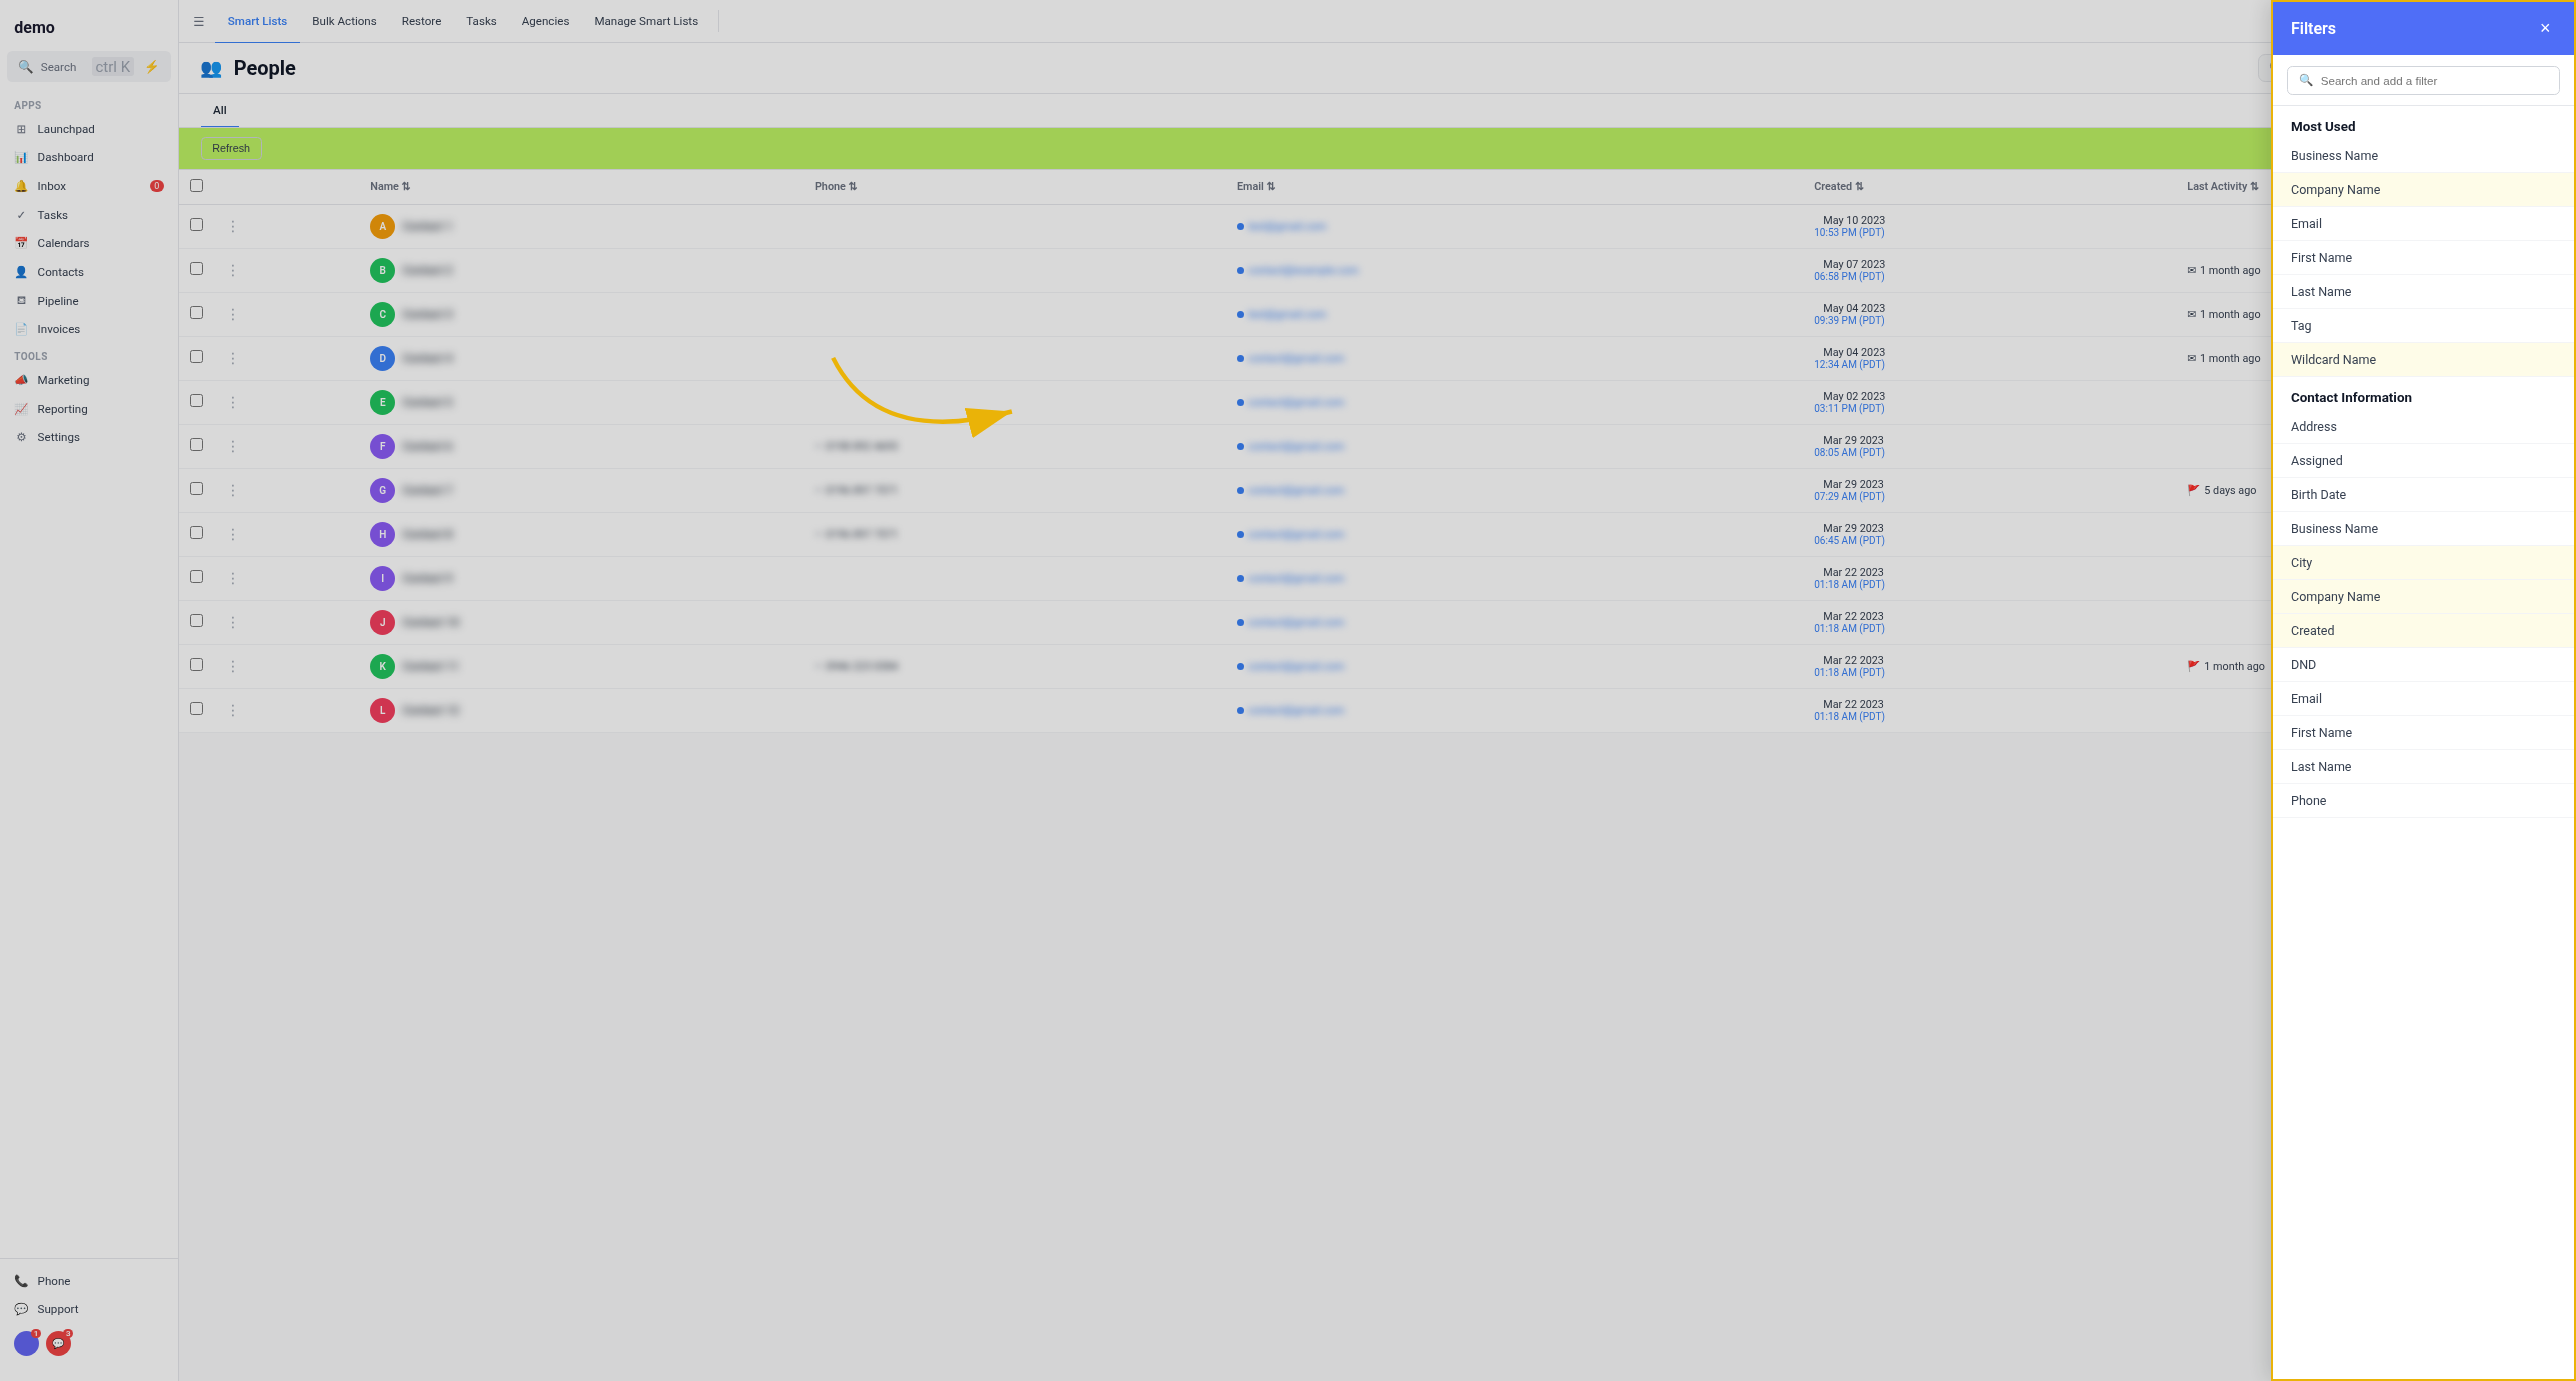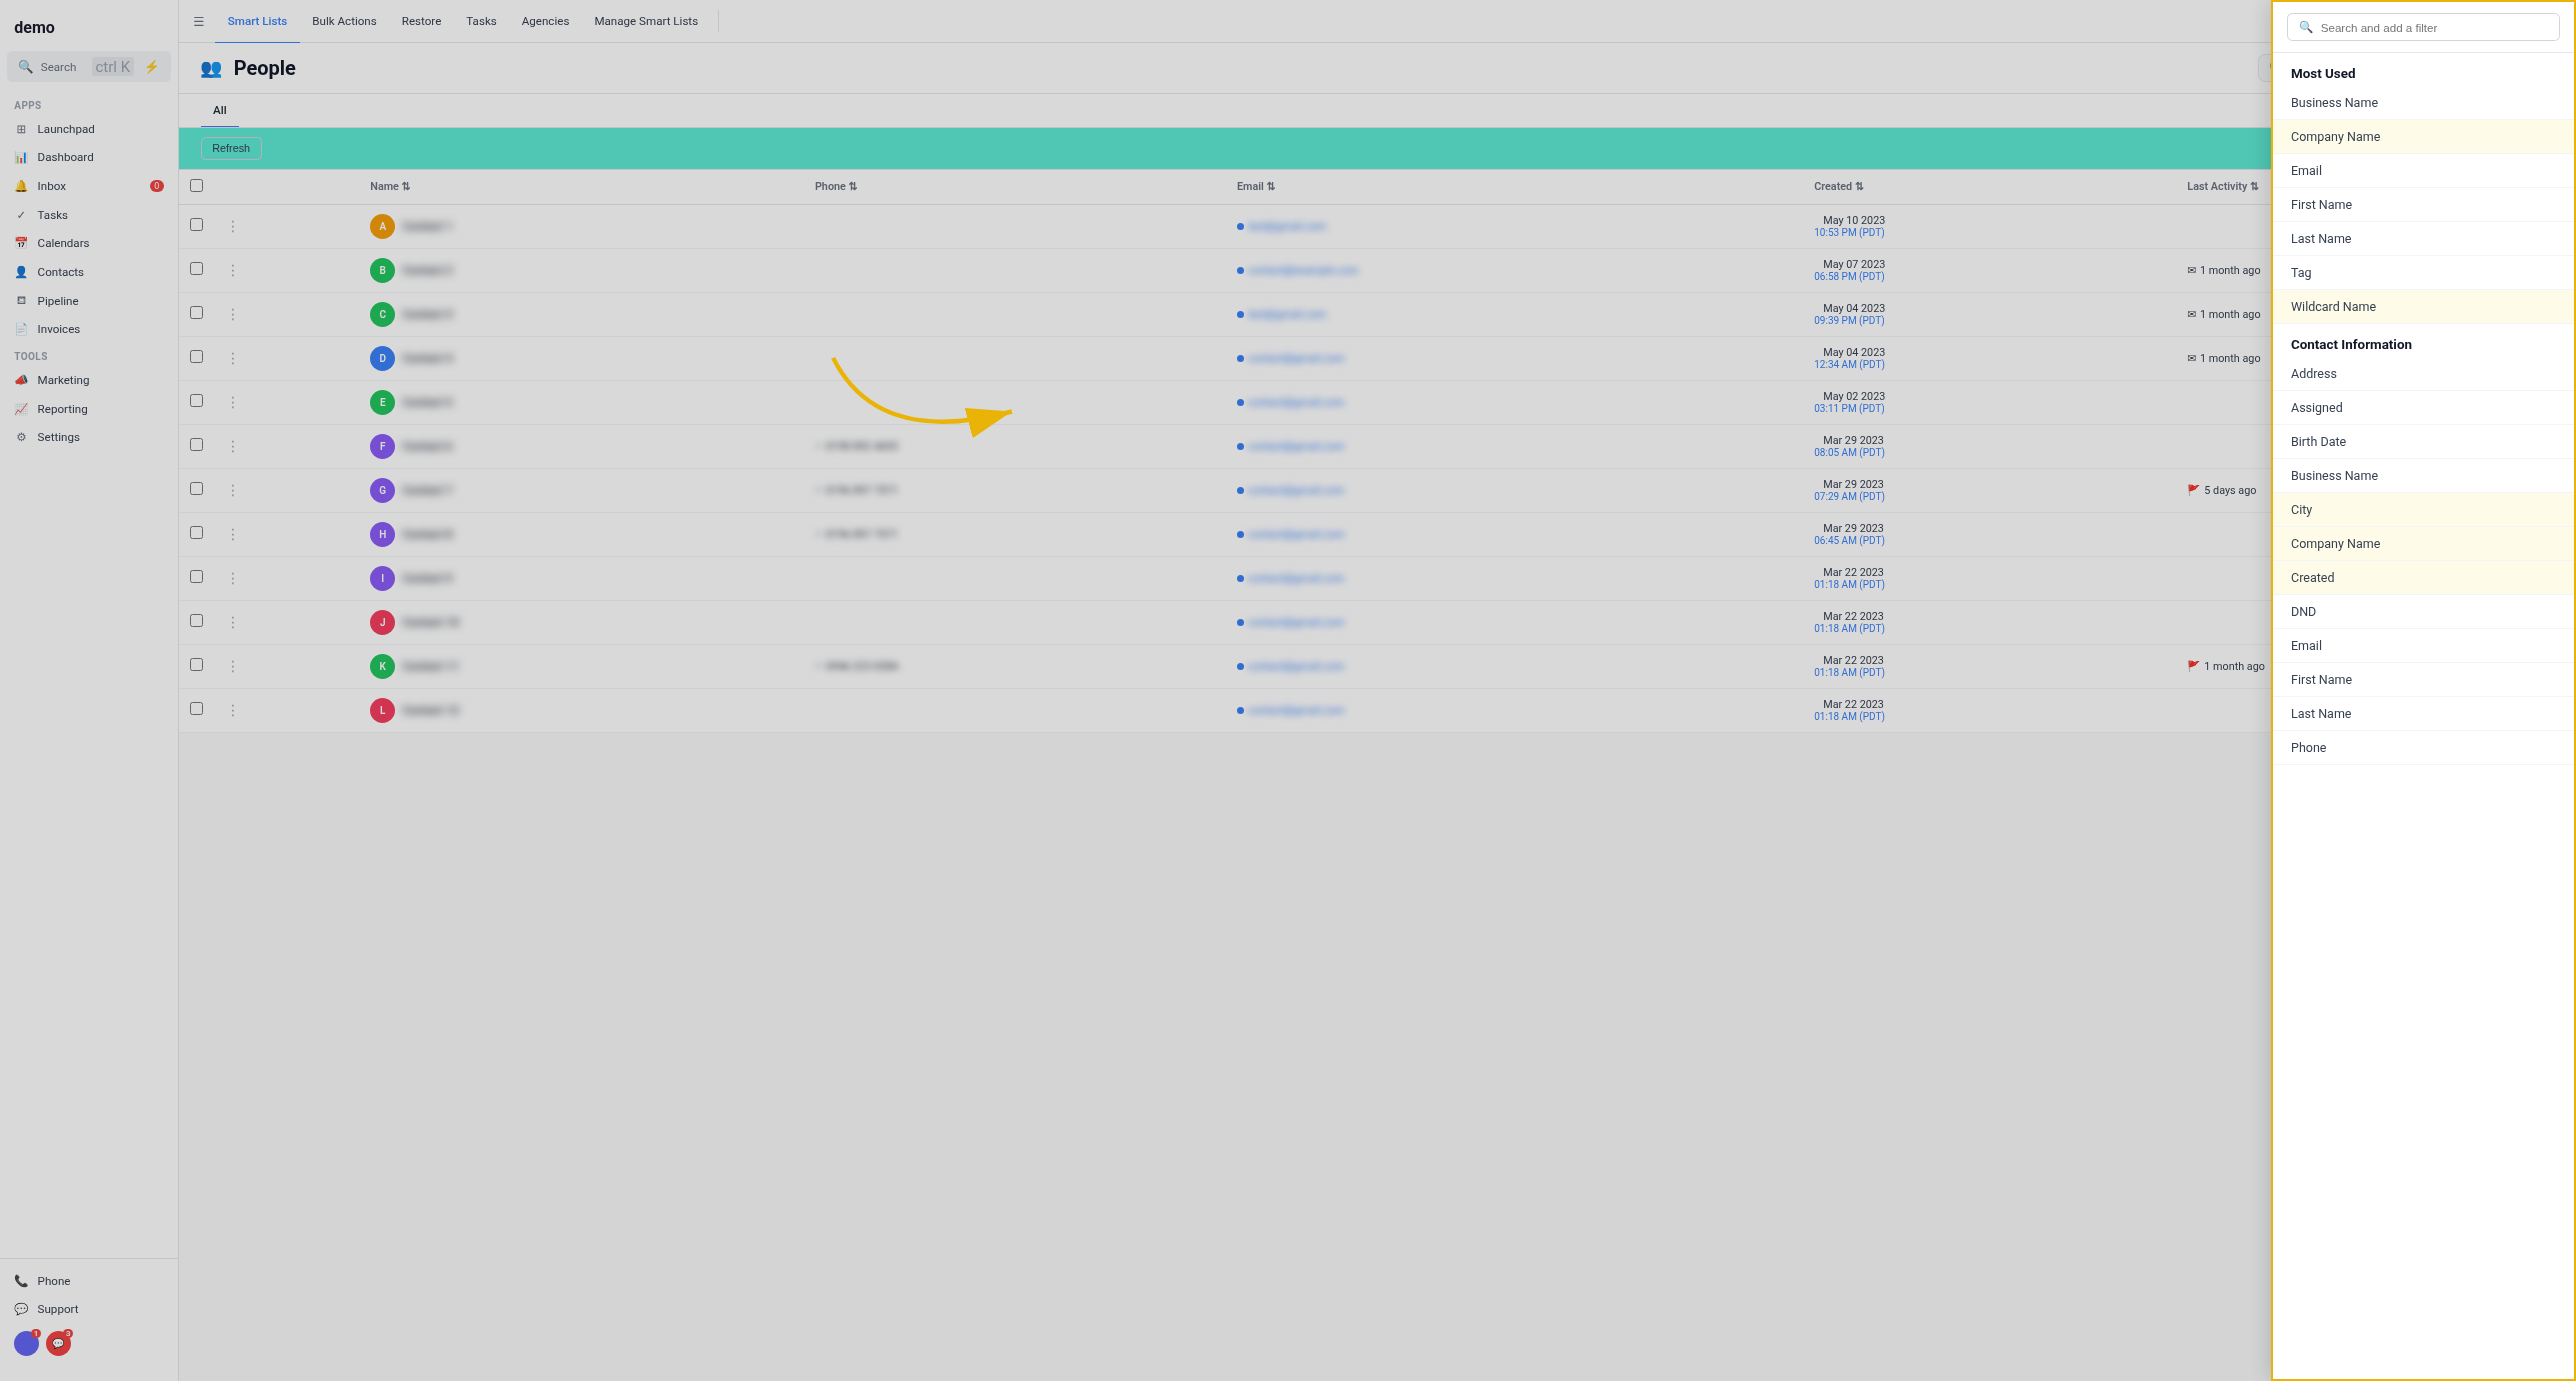--- a/index.html
+++ b/index.html
@@ -40,21 +40,21 @@
     .quick-search-text { font-size: 11.6px; color: #9ca3af; }
     .header-btn { background: #3b82f6; color: #fff; border: none; border-radius: 5.4px; padding: 7.2px 12.5px; font-size: 11.6px; cursor: pointer; display: flex; align-items: center; gap: 5.4px; }
 
     
     .sub-header { background: #fff; padding: 0 21.5px; display: flex; align-items: center; gap: 7.2px; border-bottom: 0.9px solid #e5e7eb; flex-shrink: 0; }
     .sub-tab { padding: 9px 12.5px; font-size: 11.6px; color: #6b7280; cursor: pointer; border-bottom: 1.8px solid transparent; }
     .sub-tab.active { color: #1f2937; border-bottom-color: #3b82f6; font-weight: 500; }
 
     
     .table-area { flex: 1; overflow: auto; background: #f9fafb; position: relative; }
-    .table-toolbar { background: #5eead4; padding: 9px 21.5px; display: flex; align-items: center; gap: 10.8px; border-bottom: 0.9px solid #e5e7eb; flex-shrink: 0; }
+    .table-toolbar { background: #bef264; padding: 9px 21.5px; display: flex; align-items: center; gap: 10.8px; border-bottom: 0.9px solid #e5e7eb; flex-shrink: 0; }
     .toolbar-btn { background: none; border: 0.9px solid #d1d5db; border-radius: 4.5px; padding: 4.5px 10.8px; font-size: 10.8px; color: #374151; cursor: pointer; }
     .toolbar-spacer { flex: 1; }
     .toolbar-total { font-size: 10.8px; color: #6b7280; }
 
     
     .data-table { width: 100%; border-collapse: collapse; background: #fff; }
     .data-table th { padding: 9px 10.8px; text-align: left; font-size: 10.8px; font-weight: 600; color: #6b7280; border-bottom: 0.9px solid #e5e7eb; white-space: nowrap; background: #fff; }
     .data-table td { padding: 9px 10.8px; font-size: 10.8px; color: #374151; border-bottom: 0.9px solid #f3f4f6; vertical-align: middle; }
     .checkbox-col { width: 36px; }
     .row-menu { color: #9ca3af; cursor: pointer; font-size: 14.3px; }
@@ -631,20 +631,24 @@
       </td>
     </tr>
         </tbody>
     </table>
   </div>
 </div>
 
 <div class="overlay"></div>
 
 <div class="filters-panel">
+  <div class="filters-header">
+    <span class="filters-title">Filters</span>
+    <button class="filters-close">×</button>
+  </div>
 
   <div class="filters-search">
     <div class="filters-search-box">
       <span class="filters-search-icon">🔍</span>
       <input class="filters-search-input" type="text" placeholder="Search and add a filter" style="">
     </div>
   </div>
 
   <div class="filters-body">
     <div class="filters-section-label">Most Used</div>

